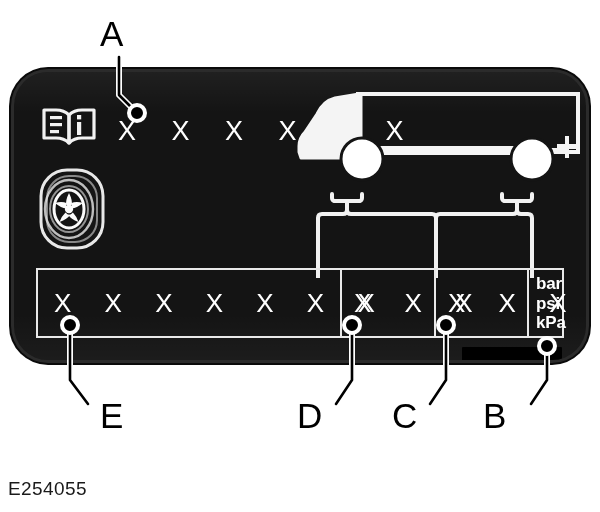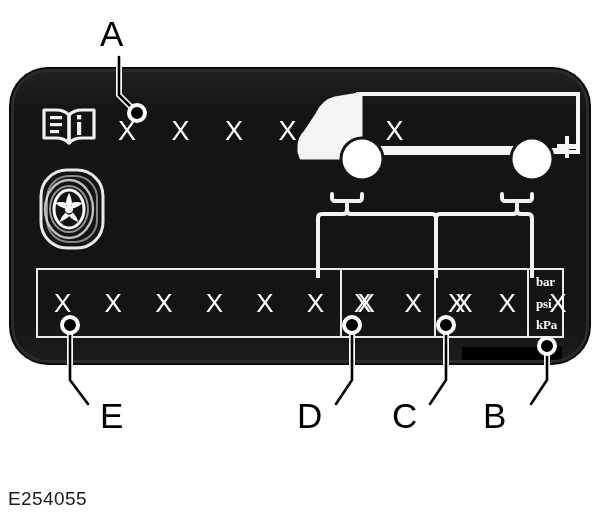--- a/index.html
+++ b/index.html
@@ -140,25 +140,24 @@
     bottom: 3px;
     display: flex;
     flex-direction: column;
     justify-content: space-between;
     align-items: flex-start;
     padding: 2px 0 2px 4px;
     box-sizing: border-box;
   }
   .units span {
     color: #ffffff;
-    font-size: 13px;
+    font-size: 17px;
     font-weight: bold;
     line-height: 1;
     letter-spacing: -0.2px;
-    font-family: Liberation Serif, serif;
   }
 
   
   .barcode {
     position: absolute;
     left: 448px;
     top: 275px;
     width: 100px;
     height: 16px;
     background: #000000;
@@ -195,21 +194,21 @@
   .callout-a { left: 100px; top: 16px; }
   .callout-e { left: 100px; top: 398px; }
   .callout-d { left: 297px; top: 398px; }
   .callout-c { left: 392px; top: 398px; }
   .callout-b { left: 483px; top: 398px; }
 
   
   .fig-id {
     position: absolute;
     left: 8px;
-    top: 488px;
+    top: 478px;
     color: #1a1a1a;
     font-size: 19px;
     letter-spacing: 0.4px;
   }
 </style>
 </head>
 <body>
 
 <div id="stage">
 

